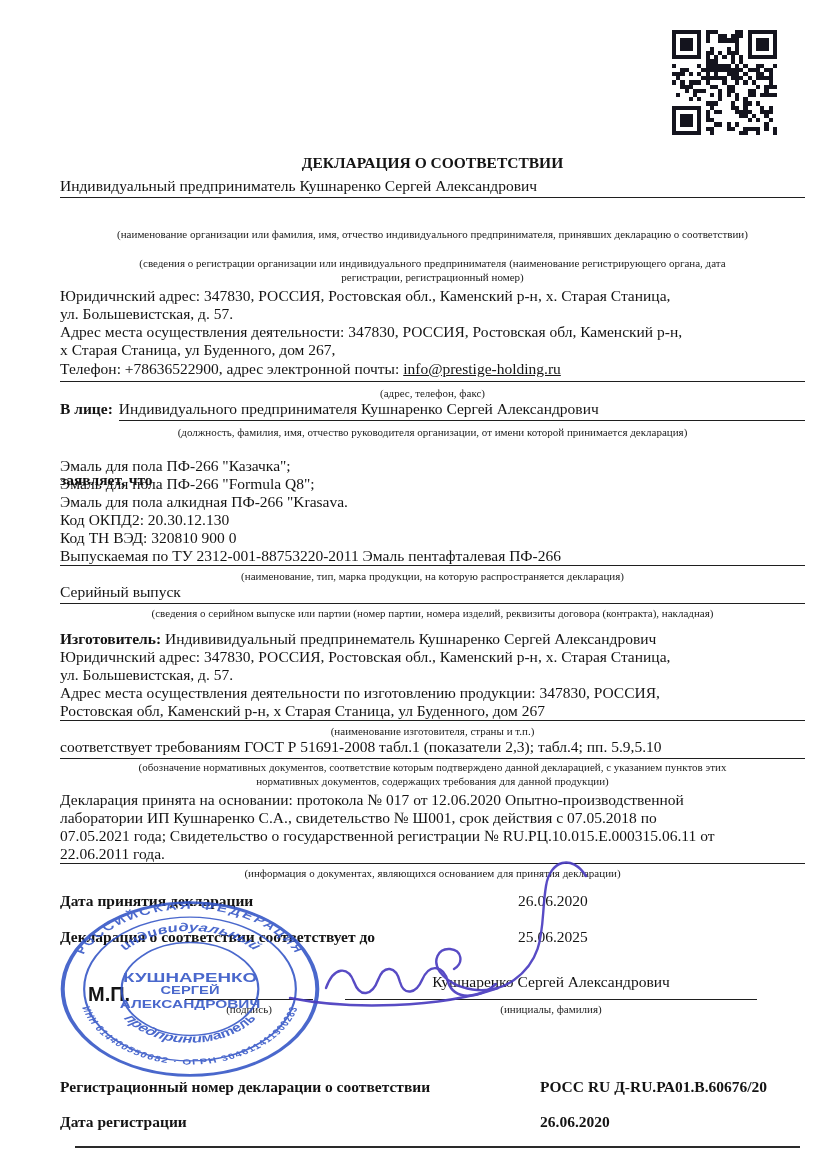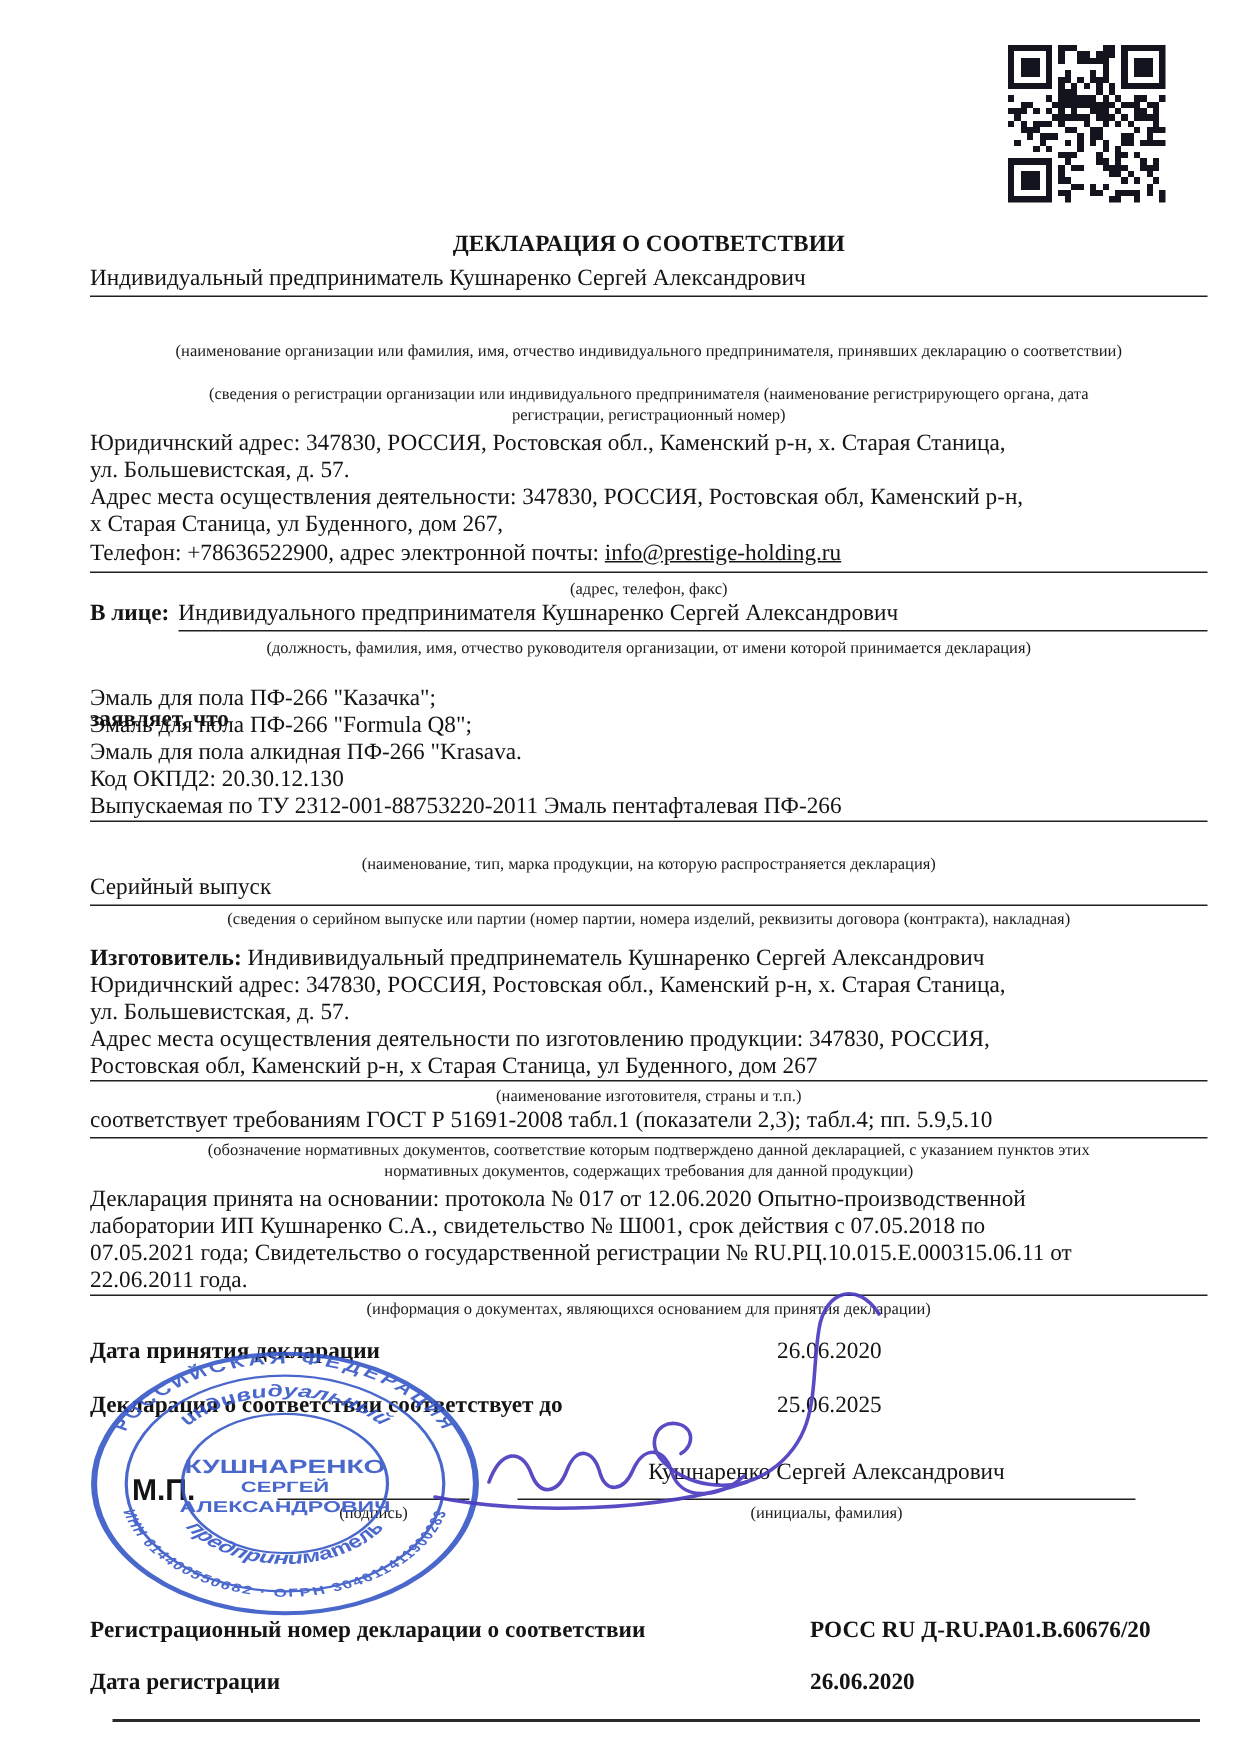--- a/index.html
+++ b/index.html
@@ -275,20 +275,21 @@
     </div>
     <div class="abs cap" style="top:425px;">(должность, фамилия, имя, отчество руководителя организации, от имени которой принимается декларация)</div>
 
     <div class="abs body b" style="top:439px;margin-top:32px;">заявляет, что</div>
 
     <div class="abs" style="top:457px;">
       <div class="body">Эмаль для пола ПФ-266 "Казачка";</div>
       <div class="body">Эмаль для пола ПФ-266 "Formula Q8";</div>
       <div class="body">Эмаль для пола алкидная ПФ-266 "Krasava.</div>
       <div class="body">Код ОКПД2: 20.30.12.130</div>
+      <div class="body">Код ТН ВЭД: 320810 900 0</div>
       <div class="body rule">Выпускаемая по ТУ 2312-001-88753220-2011 Эмаль пентафталевая ПФ-266</div>
     </div>
     <div class="abs cap" style="top:569px;">(наименование, тип, марка продукции, на которую распространяется декларация)</div>
 
     <div class="abs body rule" style="top:583px;height:20px;">Серийный выпуск</div>
     <div class="abs cap" style="top:606px;">(сведения о серийном выпуске или партии (номер партии, номера изделий, реквизиты договора (контракта), накладная)</div>
 
     <div class="abs" style="top:630px;">
       <div class="body"><span class="b">Изготовитель:</span> <span>Индививидуальный предпринематель Кушнаренко Сергей Александрович</span></div>
       <div class="body">Юридичнский адрес: 347830, РОССИЯ, Ростовская обл., Каменский р-н, х. Старая Станица,</div>

